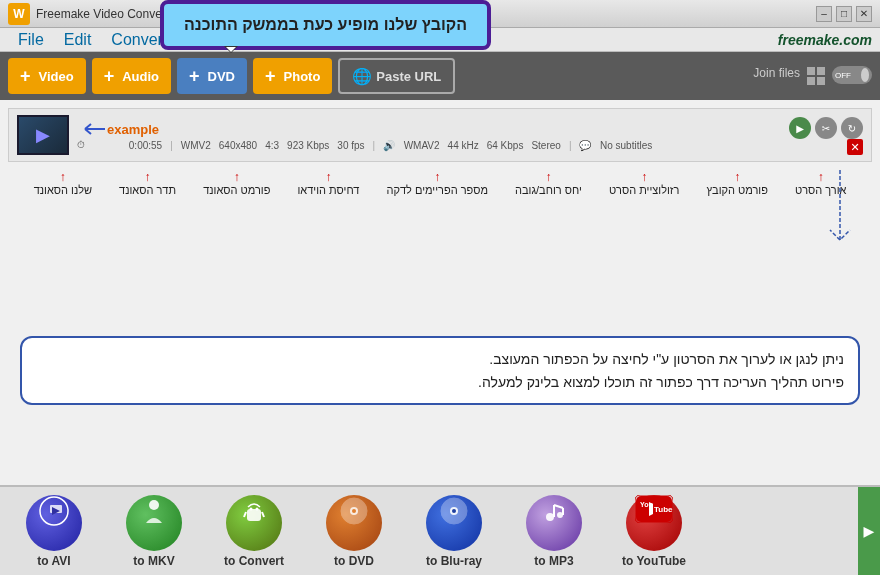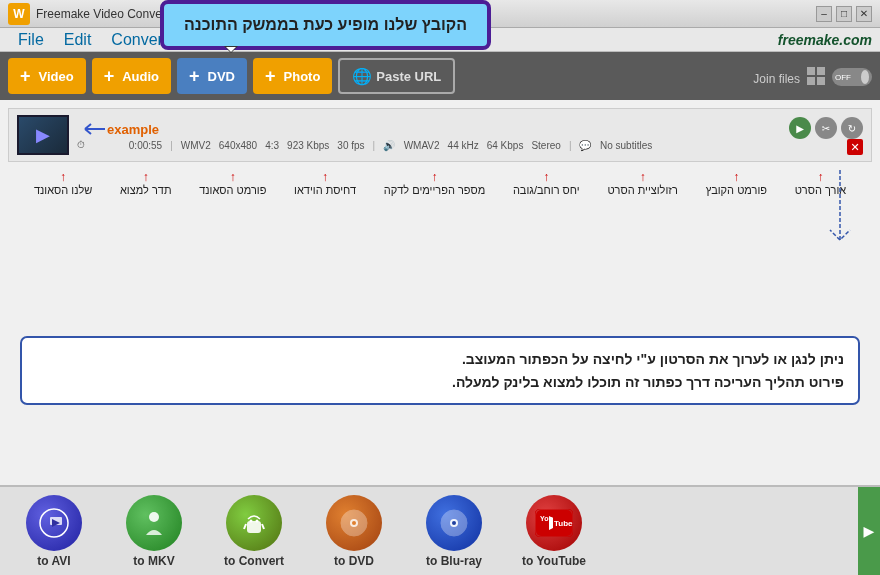--- a/index.html
+++ b/index.html
@@ -146,21 +146,21 @@
       background: #5a5a5a;
       border: 2px solid #aaa;
       color: #ddd;
     }
     .toolbar-btn .globe {
       font-size: 16px;
     }
     .toolbar-right {
       margin-left: auto;
       display: flex;
-      align-items: flex-end;
+      align-items: flex-start;
       gap: 6px;
       color: #ccc;
       font-size: 12px;
     }
     .join-toggle {
       background: #888;
       border-radius: 10px;
       width: 40px;
       height: 18px;
       display: flex;
@@ -250,24 +250,24 @@
     .action-icon.refresh { background: #888; }
 
     
     .info-bubble {
       position: absolute;
       bottom: 80px;
       left: 20px;
       right: 20px;
       background: white;
       border: 2px solid #3355aa;
-      border-radius: 7px;
+      border-radius: 12px;
       padding: 10px 14px;
       font-size: 14px;
-      font-weight: bold;
+      font-weight: normal;
       color: #222;
       direction: rtl;
       line-height: 1.6;
     }
 
     
     .bottom-bar {
       background: #e0e0e0;
       height: 90px;
       display: flex;
@@ -288,21 +288,21 @@
       cursor: pointer;
       gap: 3px;
       padding-bottom: 4px;
       flex-shrink: 0;
     }
     .format-icon {
       width: 56px;
       height: 56px;
       border-radius: 50%;
       display: flex;
-      align-items: center;
+      align-items: flex-start;
       justify-content: center;
       font-size: 22px;
       color: white;
     }
     .format-icon.avi { background: radial-gradient(circle at 35% 35%, #6060e0, #2020a0); }
     .format-icon.mkv { background: radial-gradient(circle at 35% 35%, #60c060, #208020); }
     .format-icon.apple { background: radial-gradient(circle at 35% 35%, #70c070, #307030); }
     .format-icon.android { background: radial-gradient(circle at 35% 35%, #80cc40, #507010); }
     .format-icon.dvd { background: radial-gradient(circle at 35% 35%, #e08030, #a04010); }
     .format-icon.bluray { background: radial-gradient(circle at 35% 35%, #4070e0, #1030a0); }
@@ -494,21 +494,21 @@
         <div class="lbl">
           <span class="arr">↑</span>
           <span>דחיסת הוידאו</span>
         </div>
         <div class="lbl">
           <span class="arr">↑</span>
           <span>פורמט הסאונד</span>
         </div>
         <div class="lbl">
           <span class="arr">↑</span>
-          <span>תדר למצוא</span>
+          <span>תדר הסאונד</span>
         </div>
         <div class="lbl">
           <span class="arr">↑</span>
           <span>שלנו הסאונד</span>
         </div>
       </div>
 
       <svg style="position:absolute;right:20px;top:70px;z-index:10;" width="40" height="100" viewBox="0 0 40 100">
         <path d="M20 0 L20 70 L30 60" stroke="#3355aa" stroke-width="1.5" fill="none" stroke-dasharray="4,2"></path>
         <path d="M20 70 L10 60" stroke="#3355aa" stroke-width="1.5" fill="none" stroke-dasharray="4,2"></path>
@@ -569,20 +569,32 @@
       <div class="format-icon bluray">
         <svg width="32" height="32" viewBox="0 0 32 32">
           <circle cx="16" cy="16" r="13" fill="white" opacity="0.3" stroke="white" stroke-width="1"></circle>
           <circle cx="16" cy="16" r="4" fill="white" opacity="0.9"></circle>
           <circle cx="16" cy="16" r="2" fill="#2040a0"></circle>
         </svg>
       </div>
       <span class="format-label">to Blu-ray</span>
     </div>
     <div class="format-btn">
+      <div class="format-icon mp3">
+        <svg width="32" height="32" viewBox="0 0 32 32">
+          <circle cx="12" cy="22" r="4" fill="white" opacity="0.9"></circle>
+          <circle cx="22" cy="20" r="3" fill="white" opacity="0.9"></circle>
+          <line x1="16" y1="22" x2="16" y2="10" stroke="white" stroke-width="2"></line>
+          <line x1="16" y1="10" x2="25" y2="13" stroke="white" stroke-width="2"></line>
+          <line x1="25" y1="13" x2="25" y2="20" stroke="white" stroke-width="2"></line>
+        </svg>
+      </div>
+      <span class="format-label">to MP3</span>
+    </div>
+    <div class="format-btn">
       <div class="format-icon youtube">
         <svg width="38" height="28" viewBox="0 0 38 28">
           <rect x="1" y="1" width="36" height="26" rx="5" fill="#cc0000"></rect>
           <polygon points="14,7 28,14 14,21" fill="white"></polygon>
           <rect x="0" y="0" width="38" height="28" rx="5" fill="none" stroke="#cc0000" stroke-width="1"></rect>
           <text x="5" y="12" font-size="7" font-weight="bold" fill="white">You</text>
           <rect x="18" y="4" width="18" height="20" rx="3" fill="#cc0000"></rect>
           <text x="19" y="17" font-size="8" font-weight="bold" fill="white">Tube</text>
         </svg>
       </div>

